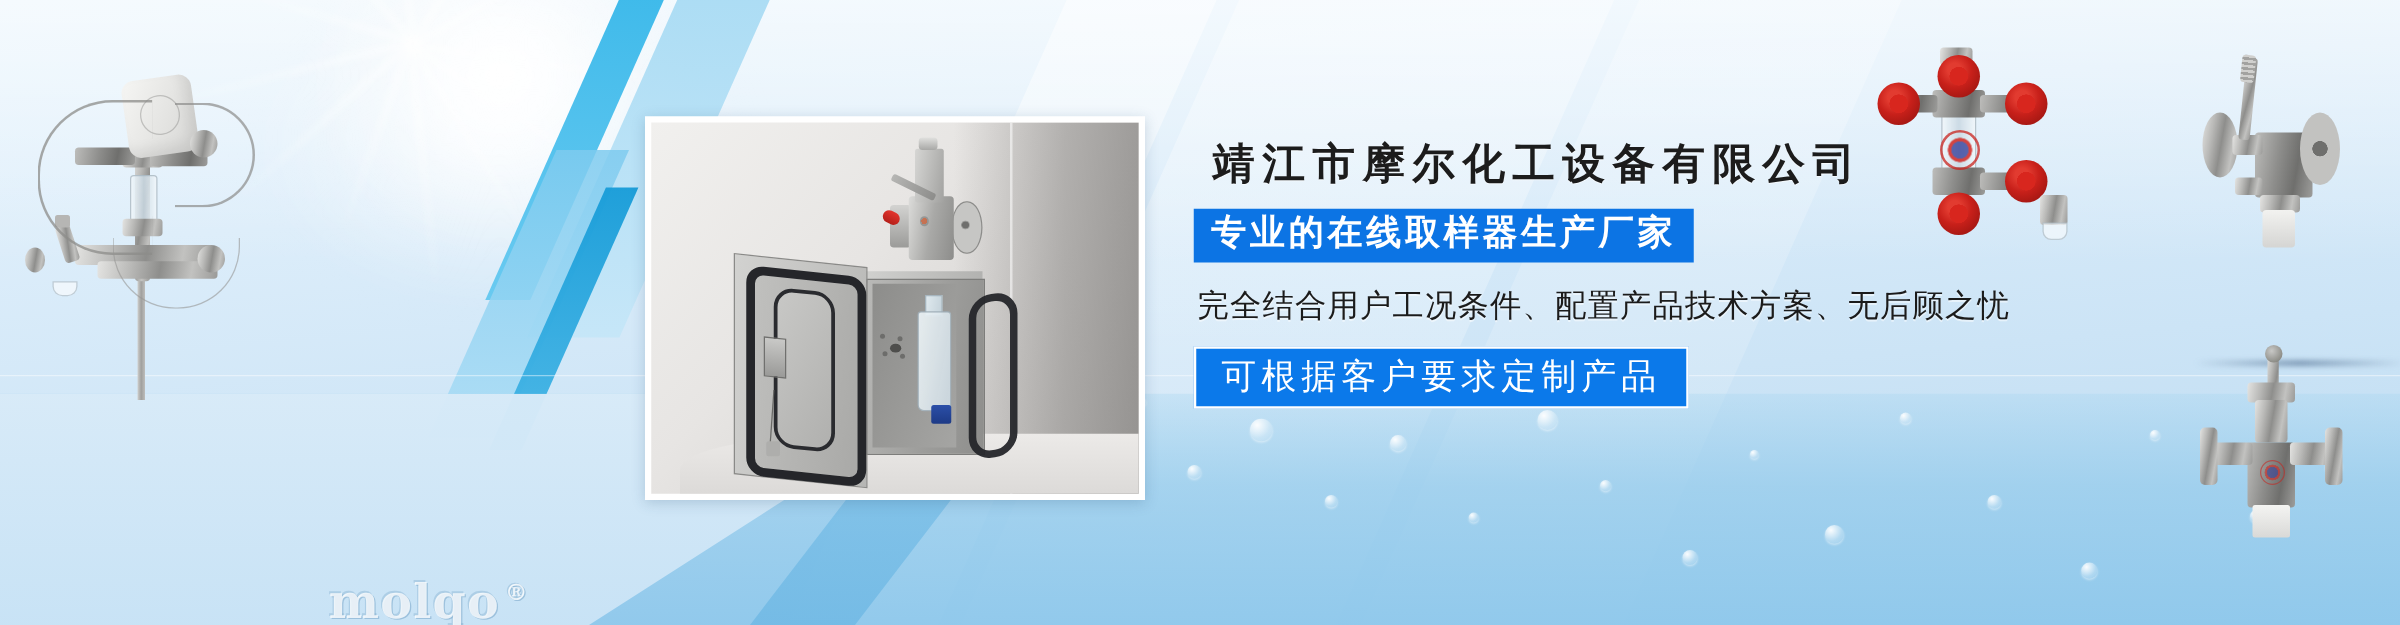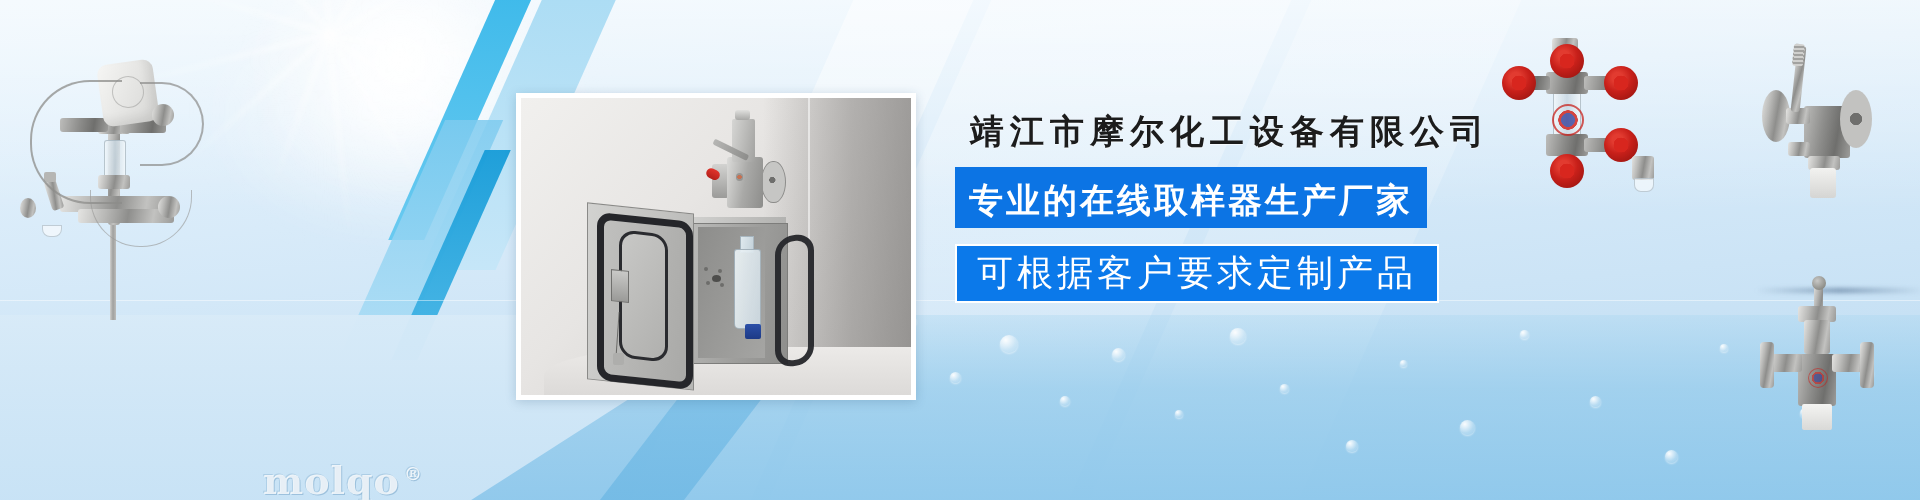--- a/index.html
+++ b/index.html
@@ -154,30 +154,30 @@
   
   .text-block{position:absolute;left:955px;top:78px;width:800px;margin-top:35px;}
   .company-name{
     font-family:"Liberation Serif","DejaVu Serif",serif;
     font-weight:700;font-size:34px;letter-spacing:6px;color:#1c1c1c;
     margin-left:15px;line-height:1.1;
     text-shadow:0 1px 0 rgba(255,255,255,.6);
   }
   .headline-bar{
     display:inline-block;background:#0c74e4;color:#ffffff;
-    font-weight:700;font-size:34px;letter-spacing:3px;
-    padding:16px 14px 9px 14px;margin-top:17px;line-height:1.05;
+    font-weight:700;font-size:28px;letter-spacing:3px;
+    padding:4px 14px 9px 14px;margin-top:17px;line-height:1.05;
   }
   .subline{
     font-size:25px;color:#1b1b1b;letter-spacing:1px;margin-top:18px;margin-left:3px;
     text-shadow:0 1px 0 rgba(255,255,255,.5);
   }
   .cta-bar{
     display:inline-block;background:#0b79ea;color:#ffffff;
-    font-weight:500;font-size:36px;letter-spacing:4px;
+    font-weight:500;font-size:28px;letter-spacing:4px;
     padding:7px 20px 8px 20px;margin-top:16px;line-height:1.1;
     border:2px solid #ffffff;
   }
   .eng{
     margin-top:12px;margin-left:2px;width:620px;
     font-family:"Liberation Serif","DejaVu Serif",serif;
     font-size:9px;line-height:12.5px;letter-spacing:.4px;
     color:#3c4a5e;opacity:.88;
   }
 
@@ -354,20 +354,21 @@
     <div class="render metal rnd" style="left:76px;top:96px;width:34px;height:18px;"></div>
     <div class="render metal rnd" style="left:4px;top:84px;width:14px;height:46px;border-radius:4px;"></div>
     <div class="render metal rnd" style="left:104px;top:84px;width:14px;height:46px;border-radius:4px;"></div>
     <div class="logo-seal" style="left:52px;top:110px;width:18px;height:18px;border-width:1px;opacity:.75;"></div>
     <div class="render" style="left:46px;top:146px;width:30px;height:26px;background:linear-gradient(180deg,#f4f4f2,#d9d9d7);border-radius:2px;"></div>
   </div>
 
   <div class="text-block">
     <div class="company-name">靖江市摩尔化工设备有限公司</div>
     <div><span class="headline-bar">专业的在线取样器生产厂家</span></div>
+    <div class="subline">完全结合用户工况条件、配置产品技术方案、无后顾之忧</div>
     <div><span class="cta-bar">可根据客户要求定制产品</span></div>
   </div>
 
   <div class="watermark">
     <span>molqo</span><sup>®</sup>
   </div>
 
 </div>
 
 </body></html>

